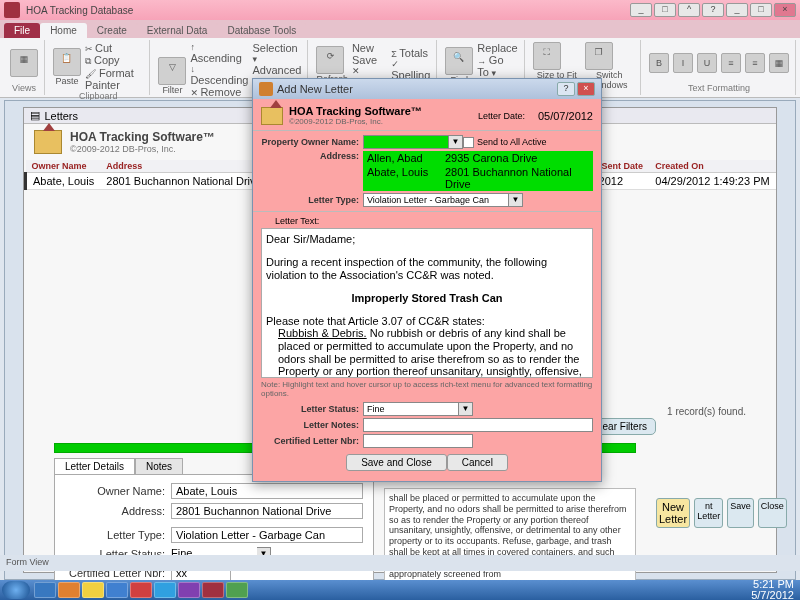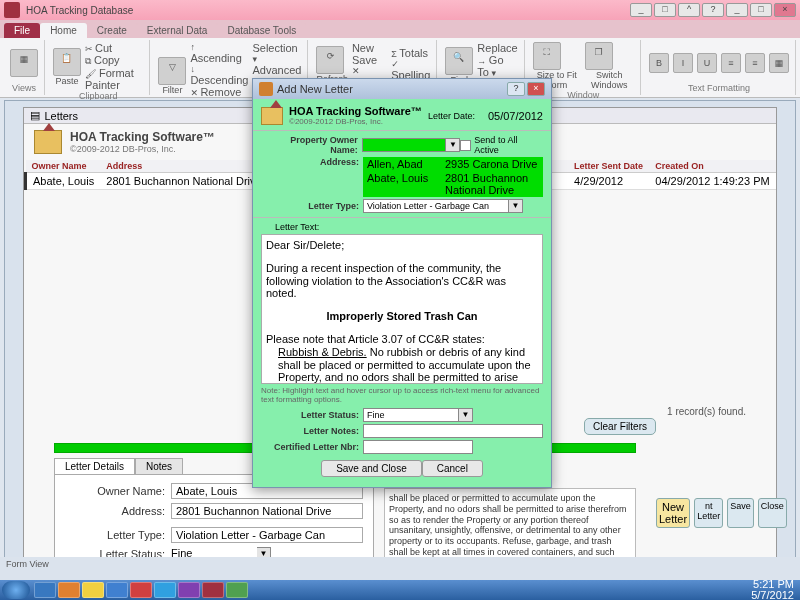--- a/index.html
+++ b/index.html
@@ -39,21 +39,21 @@
 .dbody{border:1px solid #aaa;background:#fff;padding:8px 10px}
 .drow{display:flex;align-items:center;margin-bottom:4px;font-size:10px}
 .drow label{width:100px;text-align:right;margin-right:6px;color:#333}
 .drow .val{border:1px solid #aaa;background:#fff;padding:1px 4px;flex:1;min-height:14px}
 .bodytxt{position:absolute;left:360px;top:380px;right:140px;color:#333;font-size:9px;line-height:1.2;background:#fff;border:1px solid #bbb;padding:4px;height:110px;overflow:hidden}
 .sidebtns{position:absolute;right:40px;top:310px;width:80px;display:flex;flex-direction:row;gap:4px}
 .sidebtns .b{border:1px solid #8aa;background:#dbe8f0;padding:2px;text-align:center;border-radius:3px;font-size:9px}
 .clearf{position:absolute;right:120px;top:310px;border:1px solid #8aa;background:#dbe8f0;padding:2px 8px;border-radius:5px;font-size:10px}
 .recs{position:absolute;right:30px;top:298px;font-size:10px;color:#555}
 .progress{position:absolute;left:30px;right:140px;top:335px;height:10px;background:#00cc00;border:1px solid #0a0}
-.dialog{position:absolute;left:252px;top:78px;width:300px;background:#86efac;border:1px solid #7a93b0;box-shadow:0 3px 12px rgba(0,0,0,.4);z-index:10}
+.dialog{position:absolute;left:252px;top:78px;width:350px;background:#fca5a5;border:1px solid #7a93b0;box-shadow:0 3px 12px rgba(0,0,0,.4);z-index:10}
 .dlgtitle{height:20px;background:linear-gradient(#cbd9ec,#aec1db);display:flex;align-items:center;padding:0 6px;font-size:10px;color:#333}
 .dlgtitle .dicon{width:14px;height:14px;background:#d08030;margin-right:4px;border-radius:2px}
 .dlgtitle .dbtns{margin-left:auto;display:flex;gap:2px}
 .dlgtitle .dbtn{width:18px;height:14px;background:#dce6f2;border:1px solid #8aa;border-radius:2px;text-align:center;line-height:11px;font-size:9px}
 .dlgtitle .dbtn.x{background:#d05050;color:#fff}
 .dlgbody{padding:6px 8px}
 .dlghdr{display:flex;align-items:center;gap:6px;margin-bottom:4px}
 .dlgrow{display:flex;align-items:center;margin-bottom:2px;font-size:10px}
 .dlgrow label{width:98px;text-align:right;margin-right:4px;font-weight:bold;color:#333;font-size:9px}
 .dlgrow .fld{border:1px solid #888;background:#fff;padding:1px 3px;height:14px;font-size:9px}
@@ -63,21 +63,21 @@
 .optgrid{font-size:9px}
 .optgrid .oh{display:flex;background:#ff33cc;color:#222}
 .optgrid .or{display:flex;background:#00dd00}
 .optgrid span{padding:1px 4px}
 .optc1{width:78px}.optc2{flex:1}
 .ltxt{border:1px solid #aaa;background:#fff;padding:4px;font-size:9px;height:150px;overflow:hidden;line-height:1.15}
 .lnote{font-size:8px;color:#666;margin:2px 0 4px}
 .dlgbtns{display:flex;justify-content:center;gap:0;margin:6px 0 4px}
 .dlgbtns .btn{border:1px solid #999;background:#e8e8e8;padding:2px 14px;border-radius:3px;font-size:10px}
 .hr{height:1px;background:#bbb;margin:4px -8px}
-.status{position:absolute;left:0;right:0;bottom:19px;height:24px;background:#dbe3ed;font-size:9px;color:#555;padding:2px 6px}
+.status{position:absolute;left:0;right:0;bottom:29px;height:16px;background:#dbe3ed;font-size:9px;color:#555;padding:2px 6px}
 .taskbar{position:absolute;left:0;right:0;bottom:0;height:20px;background:linear-gradient(#5a8fd0,#2a5fa0);display:flex;align-items:center;padding:0 2px}
 .taskbar .start{width:28px;height:18px;background:radial-gradient(circle,#6eb0f0,#1a5090);border-radius:9px;margin-right:4px}
 .taskbar .tb{width:22px;height:16px;border:1px solid rgba(255,255,255,.3);margin-right:2px;border-radius:2px}
 .taskbar .tray{margin-left:auto;color:#fff;font-size:8px;text-align:right;line-height:1;padding-right:4px}
 .chk{width:11px;height:11px;border:1px solid #888;background:#fff;display:inline-block;margin-right:3px;vertical-align:middle}
 </style>
 </head>
 <body>
 
 <div class="titlebar">
@@ -333,21 +333,21 @@
     <div class="dlgrow">
       <label>Letter Type:</label>
       <div class="combo" style="width:160px">
           <div class="fld">Violation Letter - Garbage Can</div>
           <div class="arr">▼</div>
         </div>
     </div>
     <div class="hr"></div>
     <div style="font-size:9px;margin:2px 0 2px 14px">Letter Text:</div>
     <div class="ltxt">
-      <div>Dear Sir/Delete;</div><br>
+      <div>Dear Sir/Madame;</div><br>
       <div>During a recent inspection of the community, the following violation to the Association's CC&amp;R was noted.</div><br>
       <div style="text-align:center;font-weight:bold">Improperly Stored Trash Can</div><br>
       <div>Please note that Article 3.07 of CC&amp;R states:</div>
       <div style="padding-left:12px"><span style="text-decoration:underline">Rubbish &amp; Debris.</span><span> No rubbish or debris of any kind shall be placed or permitted to accumulate upon the Property, and no odors shall be permitted to arise therefrom so as to render the Property or any portion thereof unsanitary, unsightly, offensive, or detrimental to any other property or to its occupants. Refuse, garbage, and trash shall be kept at all times in covered containers, and such containers shall be kept within enclosed structures or</span></div>
     </div>
     <div class="lnote">Note: Highlight text and hover cursor up to access rich-text menu for advanced text formatting options.</div>
     <div class="dlgrow">
         <label>Letter Status:</label>
         <div class="combo" style="width:110px">
           <div class="fld">Fine</div>

